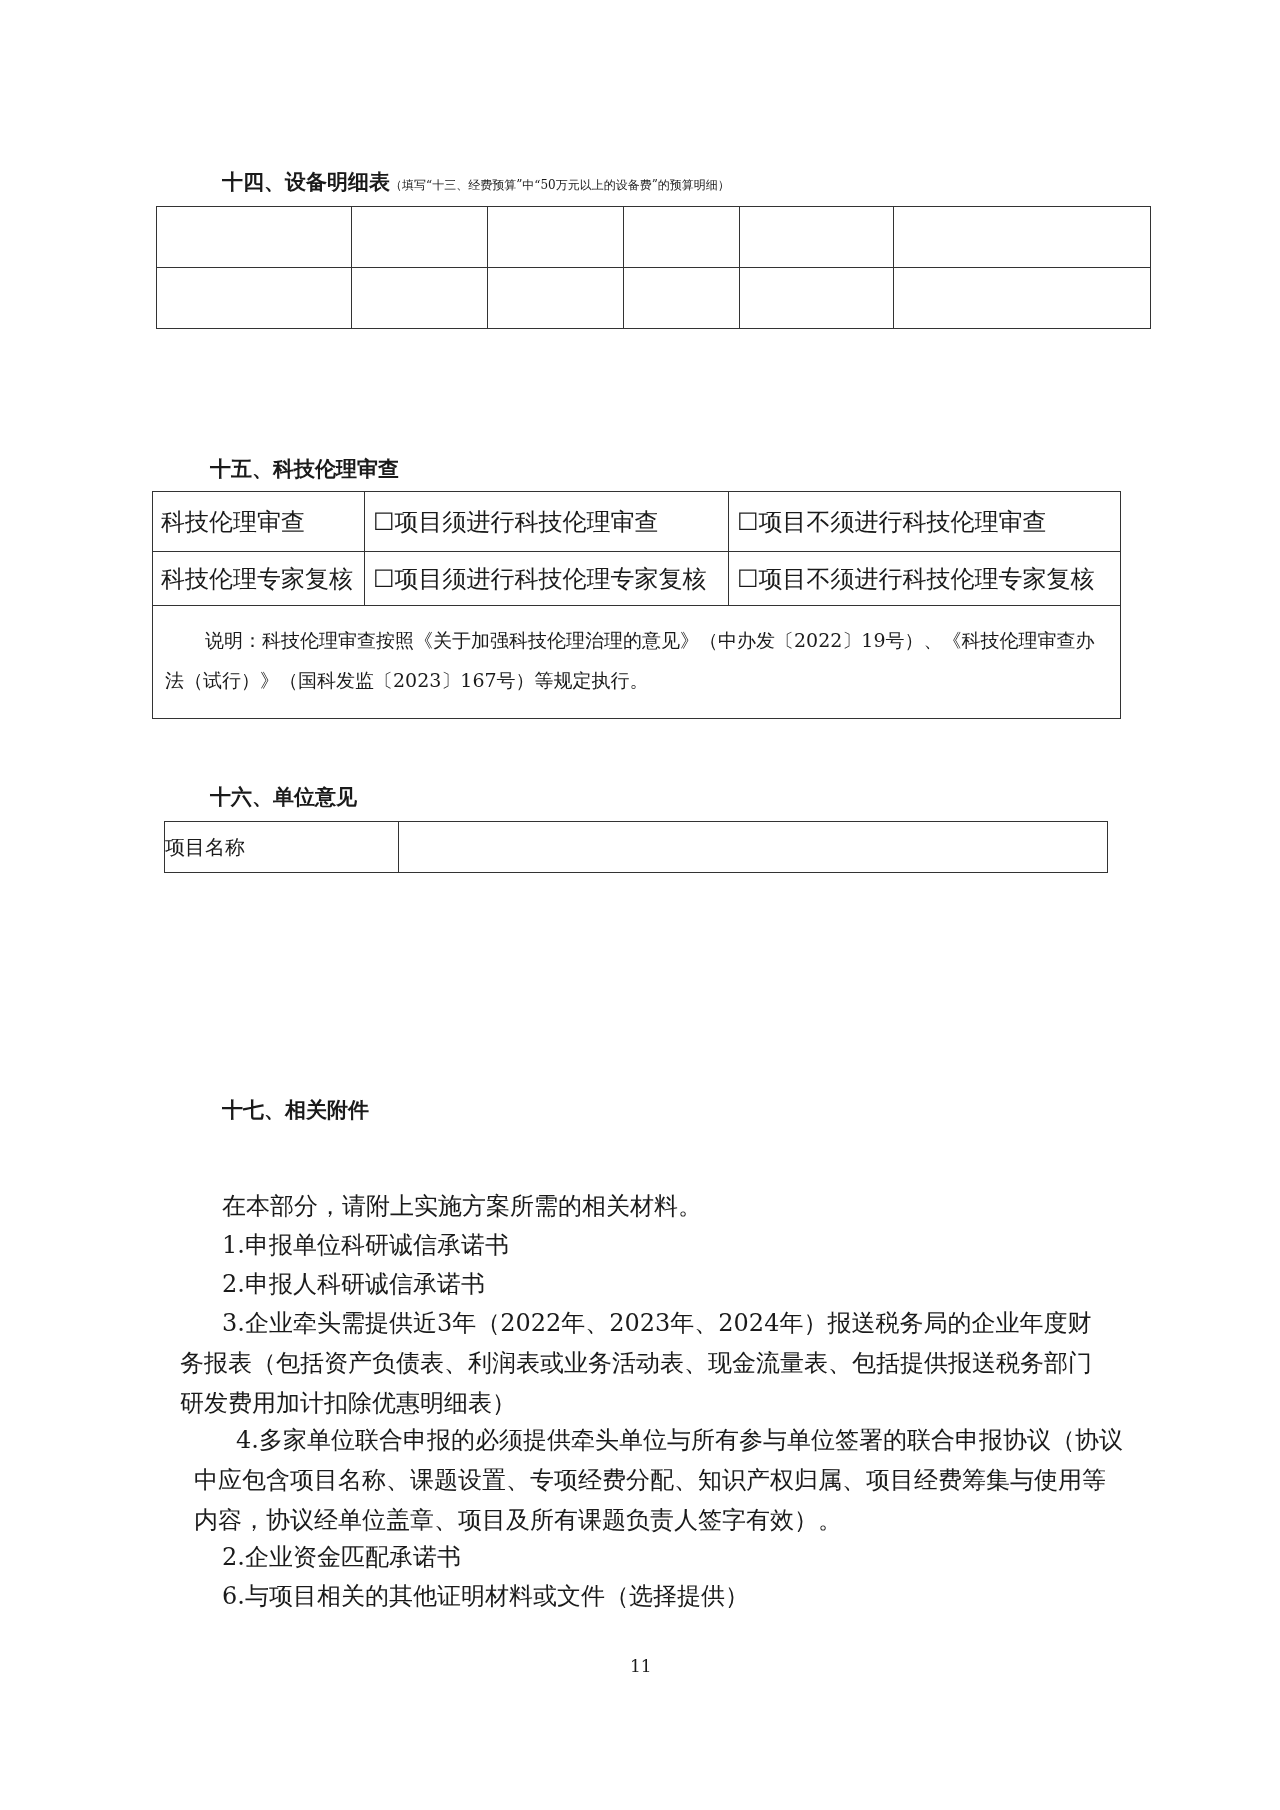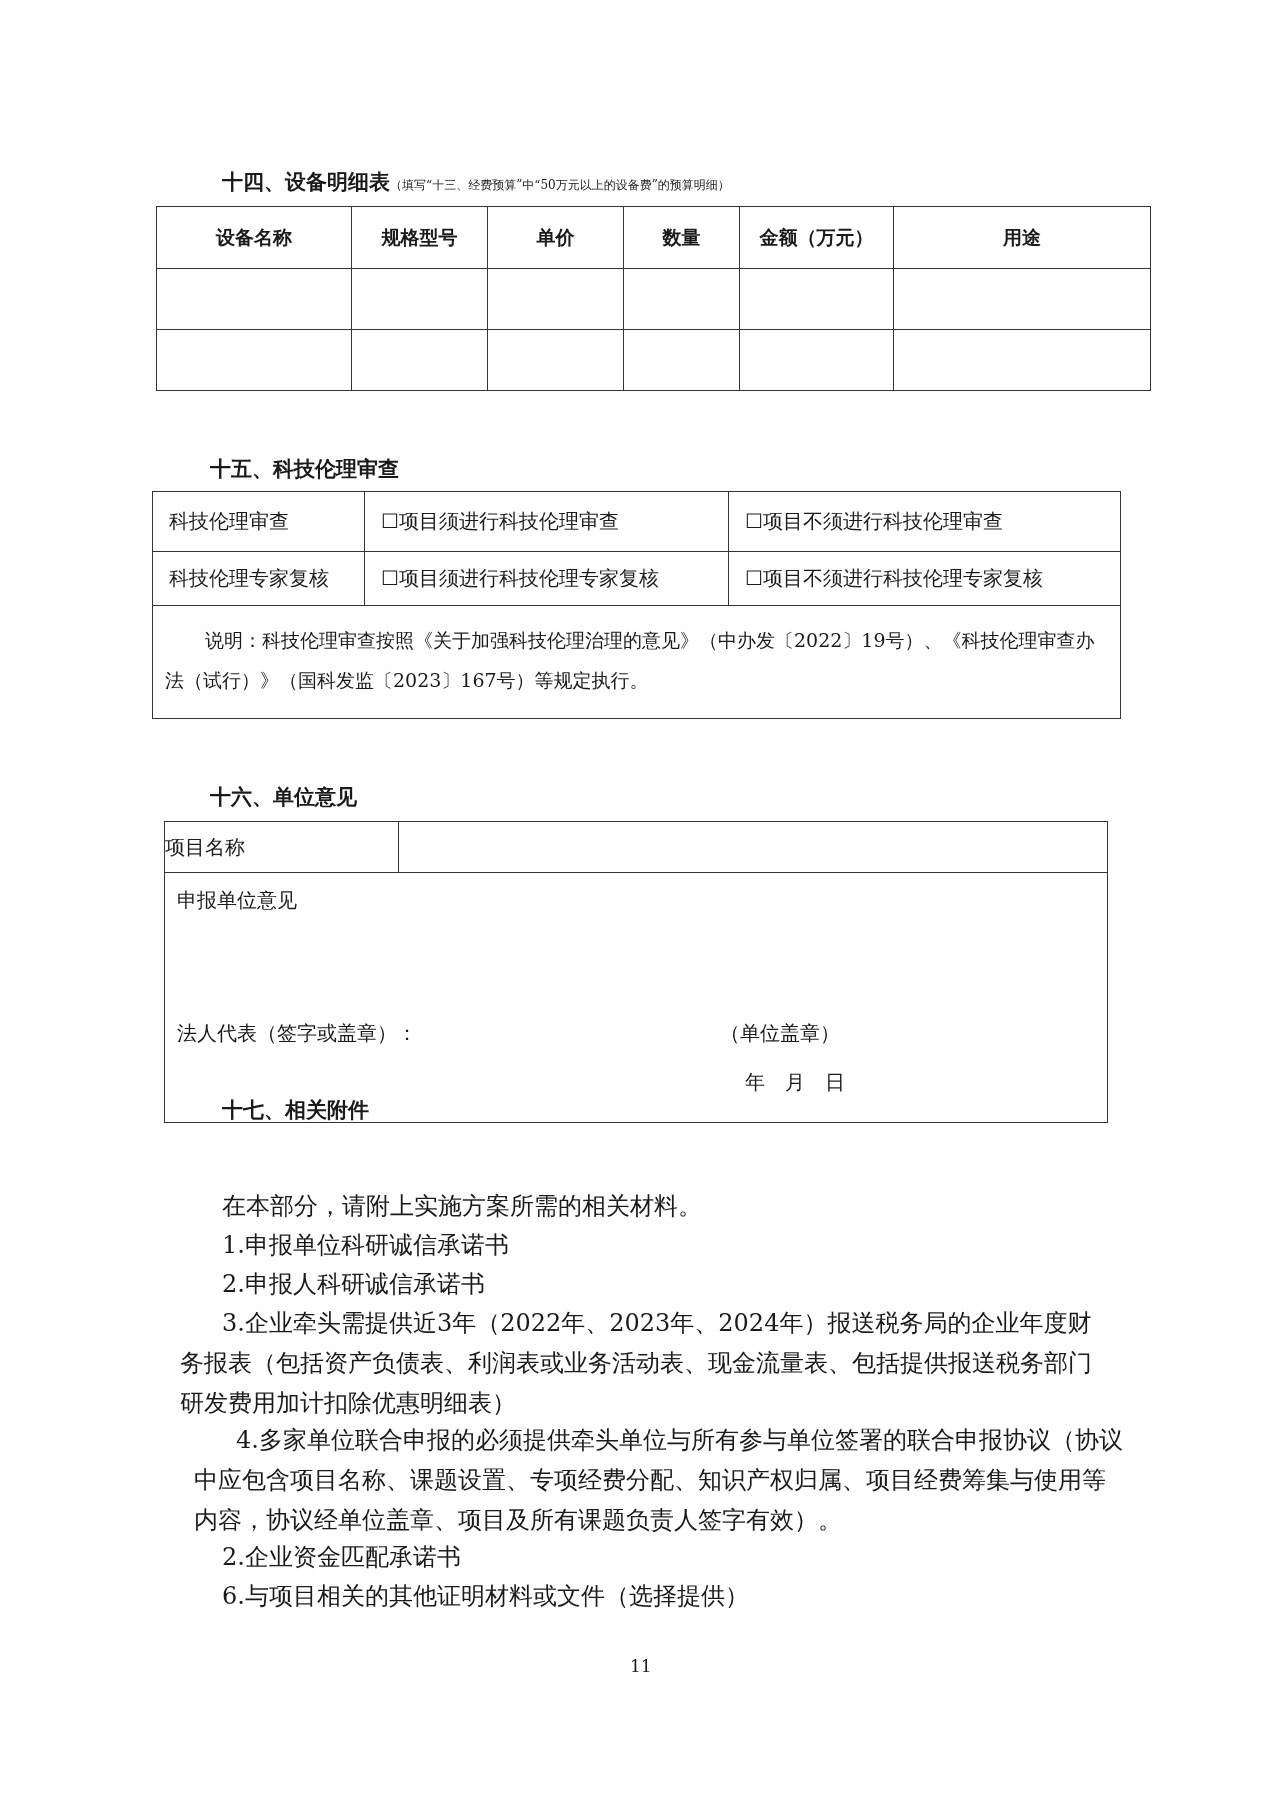--- a/index.html
+++ b/index.html
@@ -9,21 +9,21 @@
     color: #1a1a1a;
   }
   .abs { position: absolute; }
   .h { font-size: 21px; font-weight: bold; white-space: nowrap; }
   .h .note { font-size: 12px; font-weight: normal; }
   .txt { font-size: 20px; white-space: nowrap; }
   table { border-collapse: collapse; position: absolute; table-layout: fixed; }
   td { border: 1.5px solid #333; padding: 0; font-size: 20px; }
   #t14 td { text-align: center; vertical-align: middle; }
   #t14 tr.head td { font-weight: bold; font-size: 19px; }
-  #t15 td { vertical-align: middle; padding-left: 16px; font-size: 20px; white-space: nowrap; }
+  #t15 td { vertical-align: middle; padding-left: 8px; font-size: 24px; white-space: nowrap; }
   #t15 td.desc { padding: 14px 14px 18px 12px; white-space: normal; line-height: 40px; text-indent: 40px; font-size: 19px; vertical-align: top; }
   #t16 td { font-size: 20px; }
   .para { font-size: 24px; line-height: 40px; }
 </style>
 </head>
 <body>
 
 <div class="abs h" style="left:222px; top:168px;">
   <span>十四、设备明细表</span><span class="note">（填写“十三、经费预算”中“50万元以上的设备费”的预算明细）</span>
 </div>
@@ -31,28 +31,20 @@
 <table id="t14" style="left:156px; top:206px; width:994px;">
   <colgroup>
     <col style="width:195px">
       <col style="width:136px">
       <col style="width:136px">
       <col style="width:116px">
       <col style="width:154px">
       <col style="width:257px">
   </colgroup>
   <tbody>
-      <tr class="head" style="height:62px;">
-    <td>设备名称</td>
-    <td>规格型号</td>
-    <td>单价</td>
-    <td>数量</td>
-    <td>金额（万元）</td>
-    <td>用途</td>
-  </tr>
   <tr style="height:61px;">
     <td></td>
     <td></td>
     <td></td>
     <td></td>
     <td></td>
     <td></td>
   </tr>
   <tr style="height:61px;">
     <td></td>
@@ -95,28 +87,20 @@
 <table id="t16" style="left:164px; top:821px; width:943px;">
   <colgroup>
     <col style="width:234px">
       <col style="width:709px">
   </colgroup>
   <tbody>
       <tr style="height:51px;">
     <td style="text-align:left; vertical-align:middle;">项目名称</td>
     <td></td>
   </tr>
-  <tr style="height:250px;">
-    <td colspan="2" style="position:relative; vertical-align:top;">
-      <div class="abs txt" style="left:12px; top:14px;">申报单位意见</div>
-      <div class="abs txt" style="left:12px; top:147px;">法人代表（签字或盖章）：</div>
-      <div class="abs txt" style="left:555px; top:147px;">（单位盖章）</div>
-      <div class="abs txt" style="left:580px; top:196px;">年　月　日</div>
-    </td>
-  </tr>
 </tbody>
   </table>
 
 <div class="abs h" style="left:222px; top:1096px;">十七、相关附件</div>
 
 <div class="abs para" style="left:222px; top:1186px; white-space:nowrap;">在本部分，请附上实施方案所需的相关材料。</div>
 <div class="abs para" style="left:222px; top:1225px; white-space:nowrap;">1.申报单位科研诚信承诺书</div>
 <div class="abs para" style="left:222px; top:1264px; white-space:nowrap;">2.申报人科研诚信承诺书</div>
 <div class="abs para" style="left:180px; top:1303px; width:930px; text-indent:42px;">3.企业牵头需提供近3年（2022年、2023年、2024年）报送税务局的企业年度财务报表（包括资产负债表、利润表或业务活动表、现金流量表、包括提供报送税务部门研发费用加计扣除优惠明细表）</div>
 <div class="abs para" style="left:180px; top:1420px; width:930px; text-indent:42px;margin-left:14px;">4.多家单位联合申报的必须提供牵头单位与所有参与单位签署的联合申报协议（协议中应包含项目名称、课题设置、专项经费分配、知识产权归属、项目经费筹集与使用等内容，协议经单位盖章、项目及所有课题负责人签字有效）。</div>

